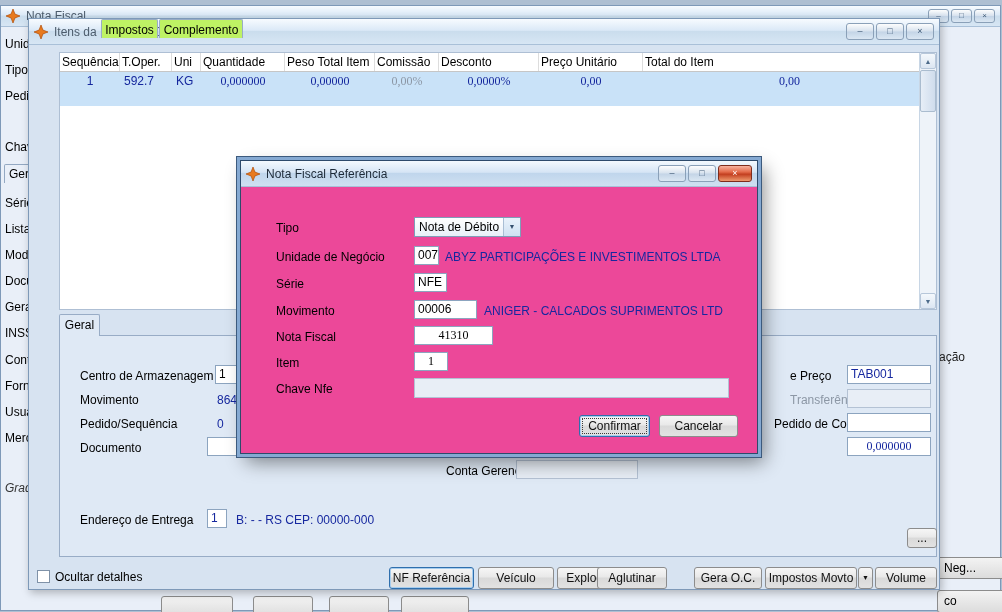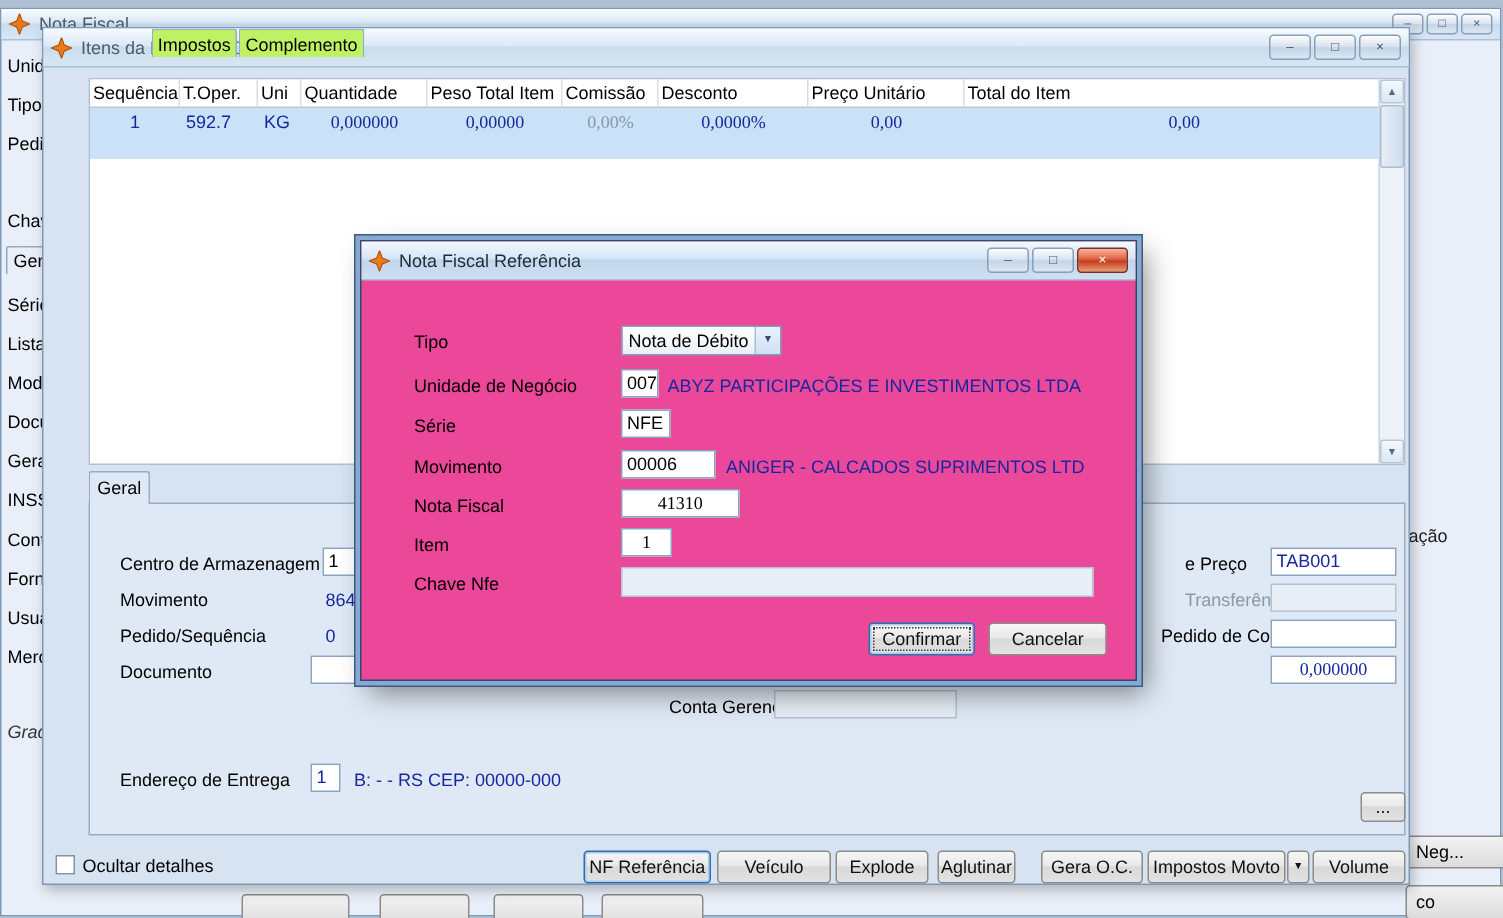--- a/index.html
+++ b/index.html
@@ -224,21 +224,21 @@
 
     <div class="btn" style="left:847px;top:192px;width:30px;height:20px;line-height:18px;">...</div>
   </div>
 
   <span class="checkbox" style="left:8px;top:551px;"></span>
   <span class="label" style="left:26px;top:551px;">Ocultar detalhes</span>
 
   <div class="btn focused" style="left:360px;top:548px;width:85px;">NF Referência</div>
   <div class="btn" style="left:449px;top:548px;width:76px;">Veículo</div>
   <div class="btn" style="left:528px;top:548px;width:62px;">Explode</div>
-  <div class="btn" style="left:596px;top:548px;width:52px;">Aglutinar</div>
+  <div class="btn" style="left:568px;top:548px;width:70px;">Aglutinar</div>
   <div class="btn" style="left:665px;top:548px;width:68px;">Gera O.C.</div>
   <div class="btn" style="left:736px;top:548px;width:92px;">Impostos Movto</div>
   <div class="btn" style="left:829px;top:548px;width:15px;font-size:7px;">▼</div>
   <div class="btn" style="left:846px;top:548px;width:62px;">Volume</div>
 </div>
 
 <div class="modal">
   <div class="titlebar modal-tb">
     <span class="app-icon">
       <svg width="14" height="14" viewBox="0 0 16 16">

